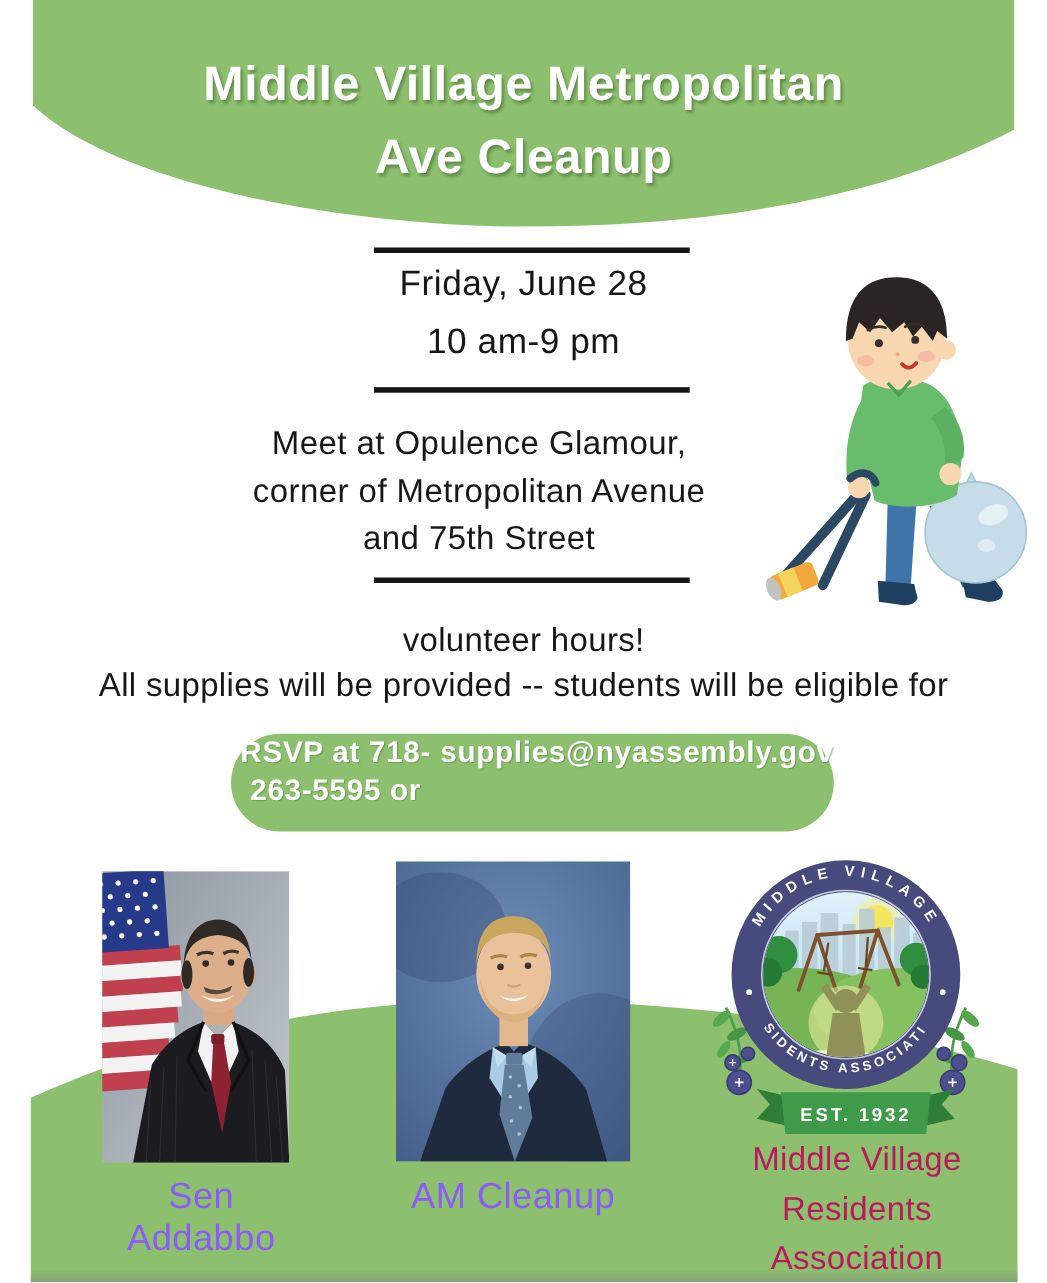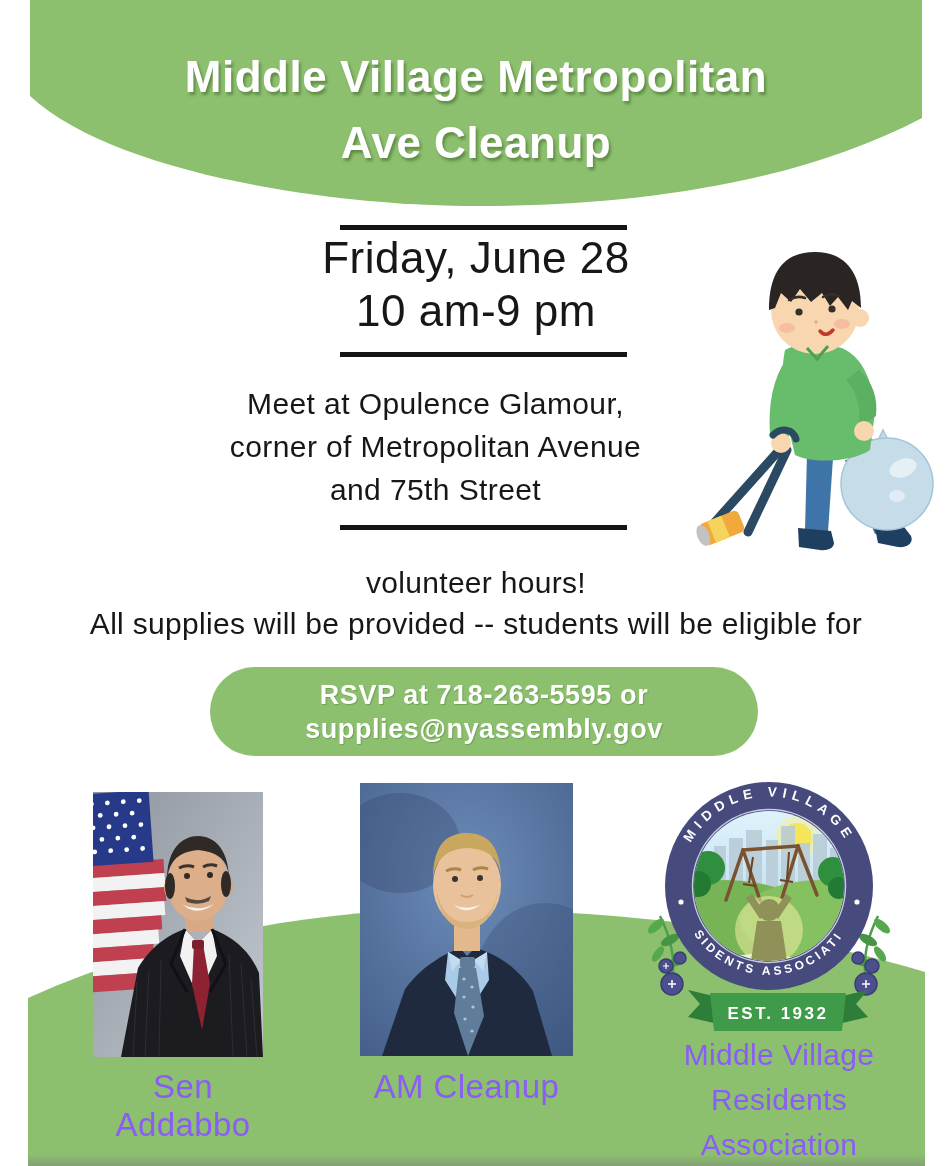--- a/index.html
+++ b/index.html
@@ -16,45 +16,45 @@
     font-size:44px;font-weight:700;color:#ffffff;line-height:66px;letter-spacing:.5px;
     text-shadow:2px 3px 3px rgba(45,75,25,.45);
   }
 
   
   .divider{position:absolute;left:340px;width:287px;height:5px;background:#141414;}
   .d1{top:225px;} .d2{top:352px;} .d3{top:525px;}
 
   
   .schedule{position:absolute;top:231px;left:0;width:952px;text-align:center;
-    font-size:44px;line-height:53px;letter-spacing:.5px;color:#171717;}
+    font-size:32px;line-height:53px;letter-spacing:.5px;color:#171717;}
   .location{position:absolute;top:382px;left:0;width:871px;text-align:center;
     font-size:30px;line-height:43px;letter-spacing:.4px;color:#171717;}
   .note{position:absolute;top:562px;left:0;width:952px;text-align:center;
     font-size:30px;line-height:41px;letter-spacing:.3px;color:#171717;}
 
   
   .rsvp{
     position:absolute;left:210px;top:667px;width:548px;height:89px;border-radius:45px;
     background:#8cc06e;color:#ffffff;text-align:center;font-weight:700;
     font-size:27px;line-height:34px;letter-spacing:.6px;
-    display:flex;flex-direction:column;justify-content:center;
+    display:flex;flex-direction:row;justify-content:center;
     text-shadow:1px 1px 1px rgba(70,110,45,.4);
   }
 
   
   .photo1{position:absolute;left:93px;top:792px;}
   .photo2{position:absolute;left:360px;top:783px;}
   .caption{position:absolute;font-size:33px;letter-spacing:.4px;color:#8b5cf6;text-align:center;}
   .cap1{left:83px;top:1068px;width:200px;}
   .cap2{left:350px;top:1068px;width:233px;}
 
   .logo-svg{position:absolute;left:630px;top:768px;}
   .logo-caption{position:absolute;left:618px;top:1032px;width:322px;text-align:center;
-    font-size:30px;line-height:45px;letter-spacing:.3px;color:#8b5cf6;}
+    font-size:30px;line-height:45px;letter-spacing:.3px;color:#be185d;}
 
   .hill-svg{position:absolute;left:0;top:890px;}
   .illus-svg{position:absolute;left:635px;top:232px;}
 
   .bottom-strip{position:absolute;left:28px;top:1155px;width:897px;height:11px;
     background:linear-gradient(rgba(125,135,120,0.05),rgba(125,135,120,0.55));}
 </style>
 </head>
 <body>
 

